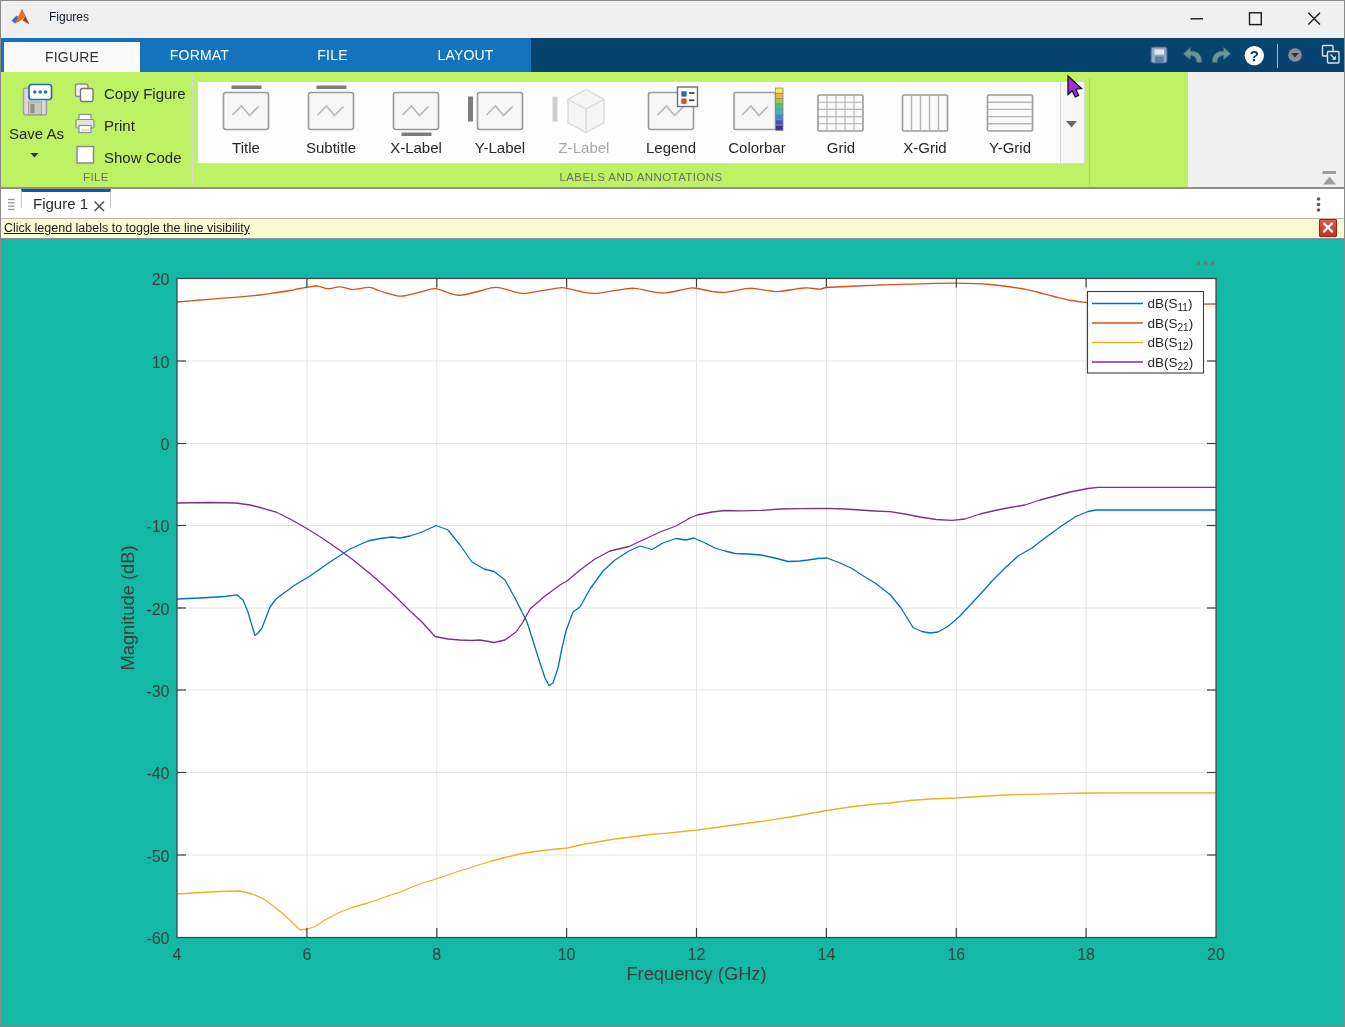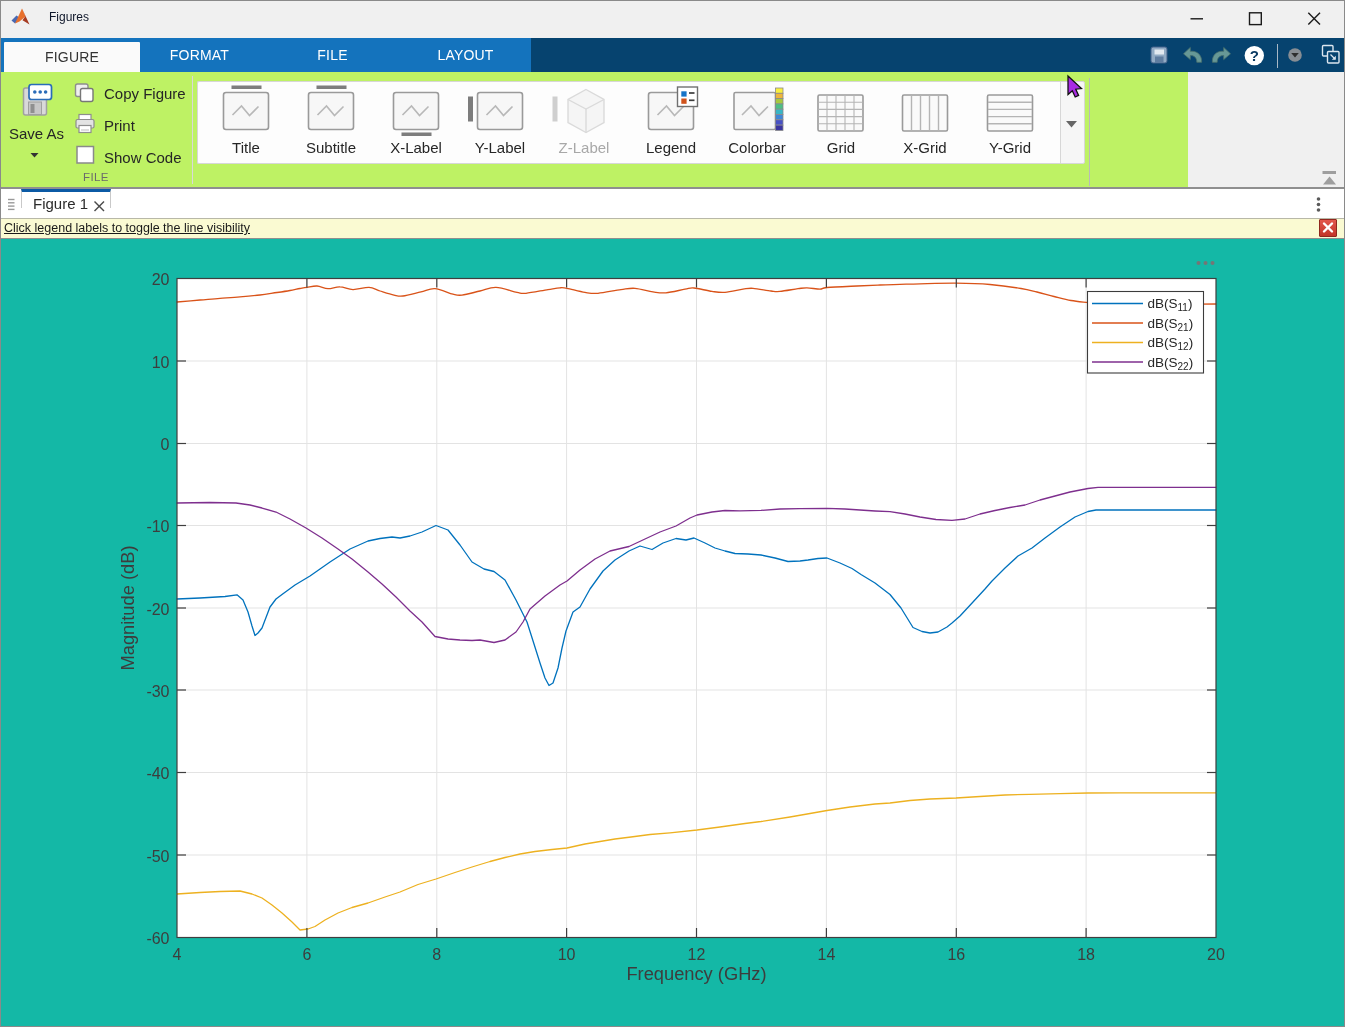--- a/index.html
+++ b/index.html
@@ -39,20 +39,21 @@
   <div class="abs dark"></div>
   <div class="abs rtab" id="tab-active" style="left:4px;width:136px;">FIGURE</div>
   <div class="abs rtab" style="left:133px;width:133px;">FORMAT</div>
   <div class="abs rtab" style="left:266px;width:133px;">FILE</div>
   <div class="abs rtab" style="left:399px;width:133px;">LAYOUT</div>
 </div>
 <div class="abs" id="ribbon">
   <div class="abs" id="gallery"></div>
   <div class="abs" id="gal-strip"></div>
   <div class="abs seclabel" style="left:0;width:192px;top:99px;text-align:center;">FILE</div>
+  <div class="abs seclabel" style="left:197px;width:888px;top:99px;text-align:center;">LABELS AND ANNOTATIONS</div>
 </div>
 <div class="abs" id="ribbon-border"></div>
 <div class="abs" id="tabrow"></div>
 <div class="abs" id="figtab">
     <span>Figure 1</span>
   </div>
 <div class="abs" id="banner"></div>
 <div class="abs" id="banner-text">Click legend labels to toggle the line visibility</div>
 <div class="abs" id="closebtn"></div>
 <svg class="abs" id="overlay" style="left:0;top:0" width="1345" height="239" viewBox="0 0 1345 239">

